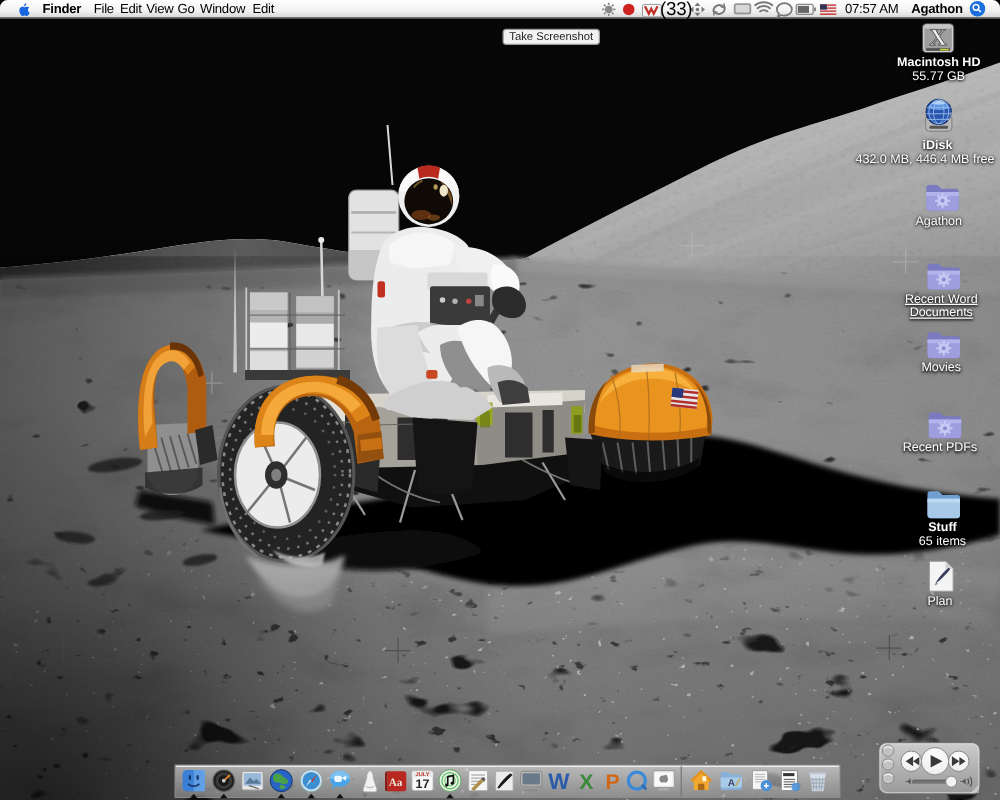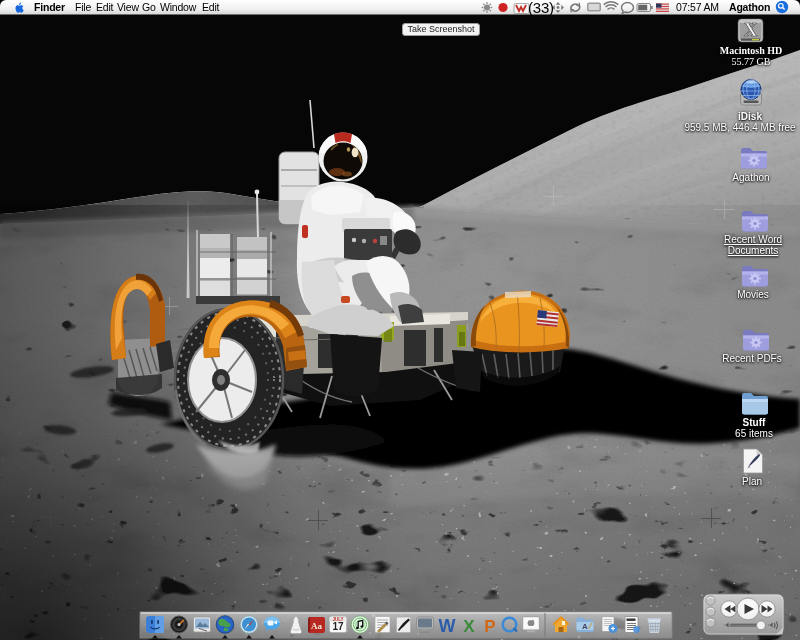--- a/index.html
+++ b/index.html
@@ -486,39 +486,39 @@
  
  <svg style="position:absolute;left:737px;top:18px" width="27" height="25">
   <rect x="1" y="1" width="25" height="23" rx="3" fill="#9e9e9e"></rect>
   <rect x="1" y="1" width="25" height="23" rx="3" fill="none" stroke="#4a4a4a" stroke-width="0.8"></rect>
   <rect x="2" y="2" width="23" height="21" rx="2.5" fill="none" stroke="#d0d0d0" stroke-width="1"></rect>
   <rect x="2.5" y="1.5" width="22" height="3.5" rx="1.7" fill="#c4c4c4"></rect>
   <text x="13.5" y="18" font-family="Liberation Serif,serif" font-size="19" font-weight="bold" fill="#f2f2f2" text-anchor="middle" stroke="#444" stroke-width="0.6">X</text>
   <rect x="4" y="20.5" width="19" height="2.2" fill="#525252"></rect>
   <rect x="15" y="21" width="7" height="1.4" fill="#c2cc38"></rect>
  </svg>
- <div class="lbl" style="left:710px;top:45px;width:82px;font-family:Liberation Serif, serif;"><b>Macintosh HD</b><br>55.77 GB</div>
+ <div class="lbl" style="left:710px;top:45px;width:82px;"><b>Macintosh HD</b><br>55.77 GB</div>
  
  <svg style="position:absolute;left:739px;top:78px" width="24" height="28">
   <path d="M1.5,16 h21 v8 a3,3 0 0 1 -3,3 h-15 a3,3 0 0 1 -3,-3 Z" fill="#b8b8b8"></path>
   <path d="M1.5,16 h21 v8 a3,3 0 0 1 -3,3 h-15 a3,3 0 0 1 -3,-3 Z" fill="none" stroke="#777" stroke-width="0.7"></path>
   <rect x="4.5" y="22.5" width="15" height="2.4" rx="1" fill="#555"></rect>
   <circle cx="12" cy="11.5" r="10" fill="#2856b0"></circle>
   <circle cx="12" cy="11.5" r="10" fill="none" stroke="#12306e" stroke-width="1"></circle>
   <path d="M3.2,8 a10,10 0 0 1 17.6,0 a13,8 0 0 1 -17.6,0 Z" fill="#5e95e2"></path>
   <path d="M6,4.6 a8,6 0 0 1 12,0 a10,5 0 0 1 -12,0 Z" fill="#b6d2f4"></path>
   <g stroke="#9ec2ee" stroke-width="0.8" fill="none" opacity="0.85">
    <ellipse cx="12" cy="11.5" rx="4.2" ry="9.6"></ellipse>
         <ellipse cx="12" cy="11.5" rx="8" ry="9.6"></ellipse>
    <path d="M2.5,8.2 h19 M2,13 h20 M3.5,17.5 h17"></path>
   </g>
   <circle cx="12" cy="11.5" r="10" fill="none" stroke="#fff" stroke-opacity="0.25" stroke-width="1.5" stroke-dasharray="8 40"></circle>
  </svg>
  <div class="lbl" style="left:700px;top:111px;width:100px;"><b>iDisk</b></div>
- <div class="lbl" style="left:680px;top:122px;width:120px;">959.5 MB, 446.4 MB free</div>
+ <div class="lbl" style="left:680px;top:122px;width:120px;">432.0 MB, 446.4 MB free</div>
  
  <g id="sf"></g>
  <svg style="position:absolute;left:739px;top:143px" width="30" height="28" class="sfold">
       <use href="#smartfolder"></use>
     </svg>
  <div class="lbl" style="left:710px;top:172px;width:82px;">Agathon</div>
  <svg style="position:absolute;left:740px;top:206px" width="30" height="28">
       <use href="#smartfolder"></use>
     </svg>
  <div class="lbl" style="left:712px;top:234px;width:82px;text-decoration:underline;">Recent Word<br>Documents</div>

